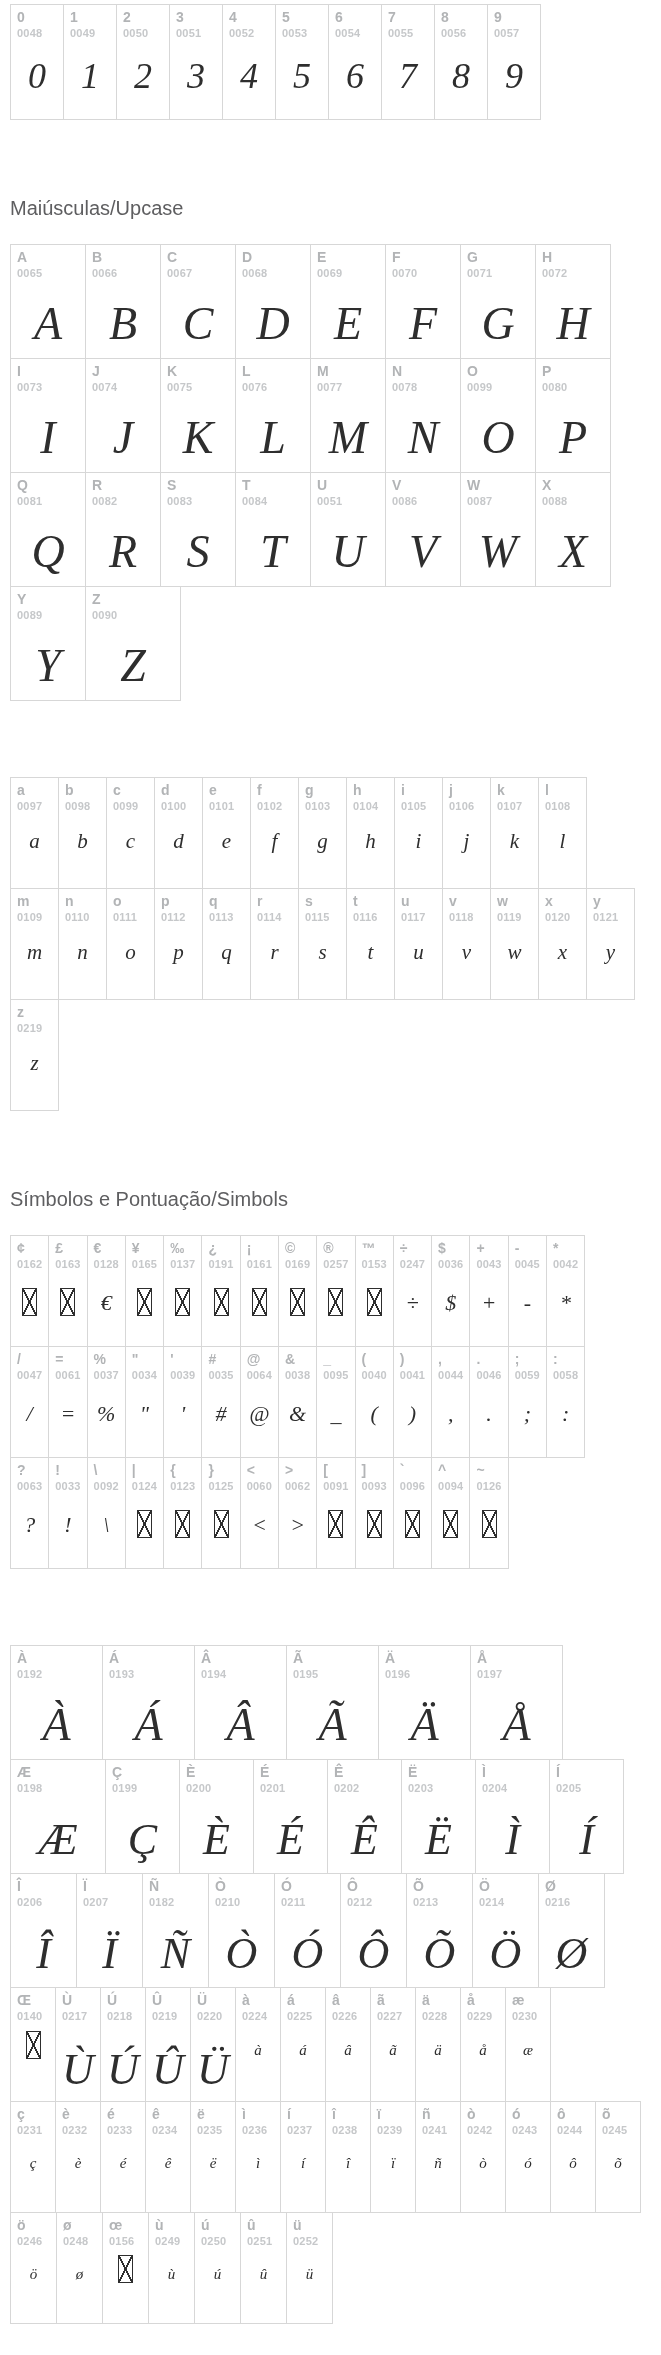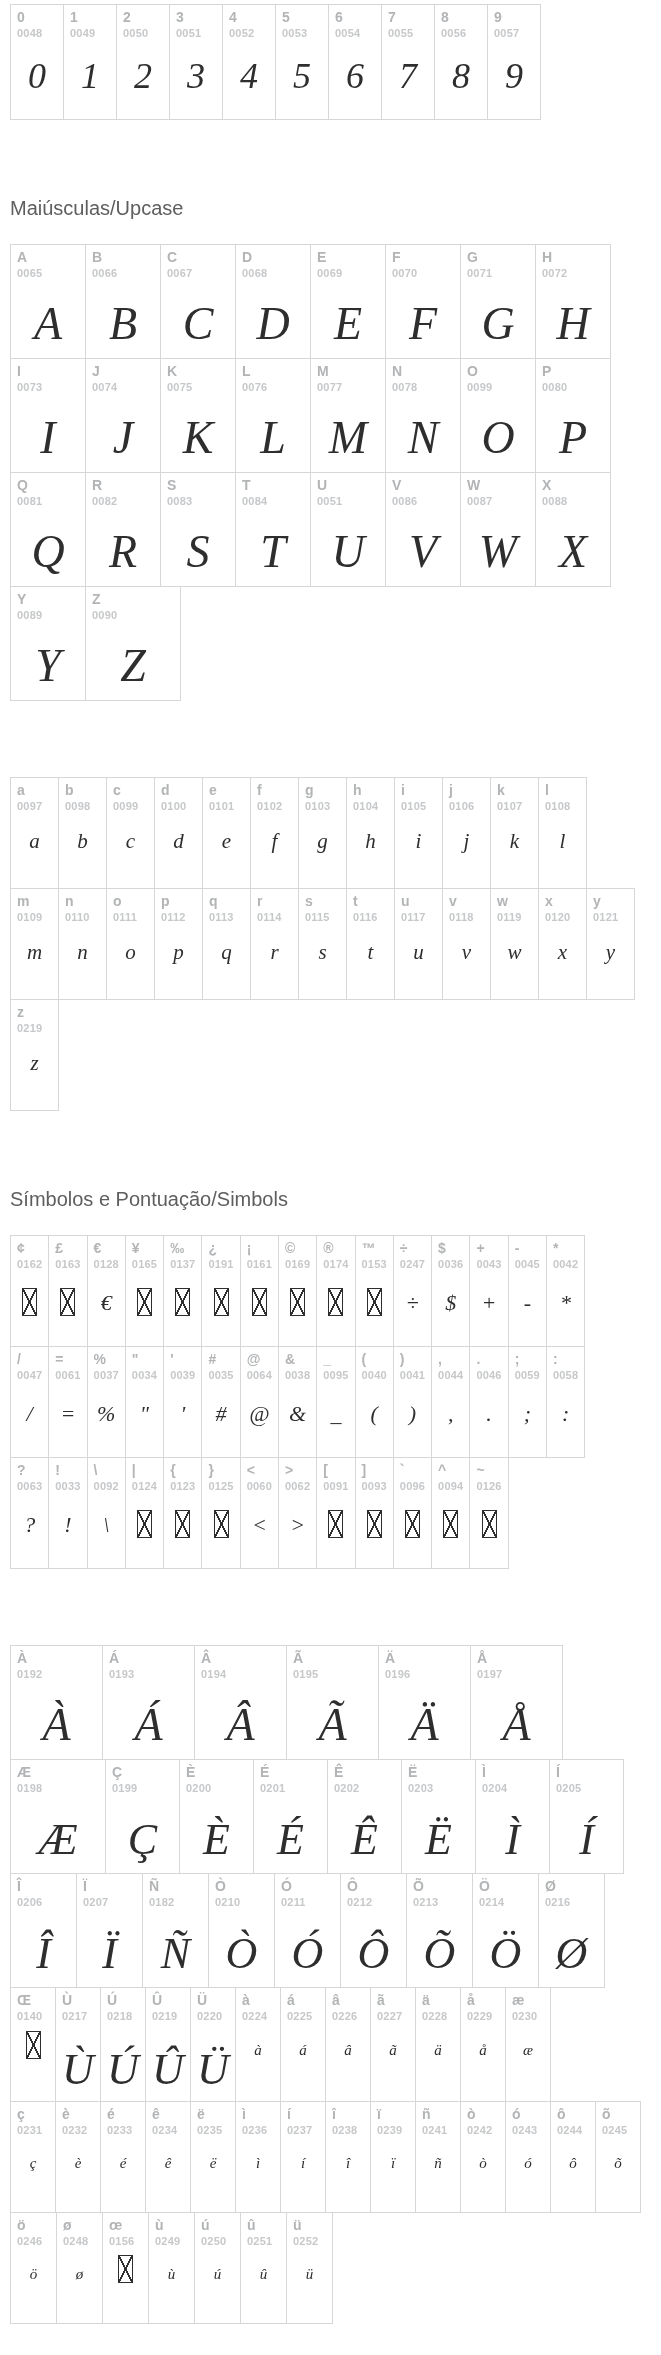--- a/index.html
+++ b/index.html
@@ -451,21 +451,21 @@
           <span class="code">0161</span>
           <div class="glyph"><span class="nd"></span></div>
         </div>
         <div class="cell">
           <span class="ch">©</span>
           <span class="code">0169</span>
           <div class="glyph"><span class="nd"></span></div>
         </div>
         <div class="cell">
           <span class="ch">®</span>
-          <span class="code">0174</span>
+          <span class="code">0257</span>
           <div class="glyph"><span class="nd"></span></div>
         </div>
         <div class="cell">
           <span class="ch">™</span>
           <span class="code">0153</span>
           <div class="glyph"><span class="nd"></span></div>
         </div>
         <div class="cell">
           <span class="ch">÷</span>
           <span class="code">0247</span>

